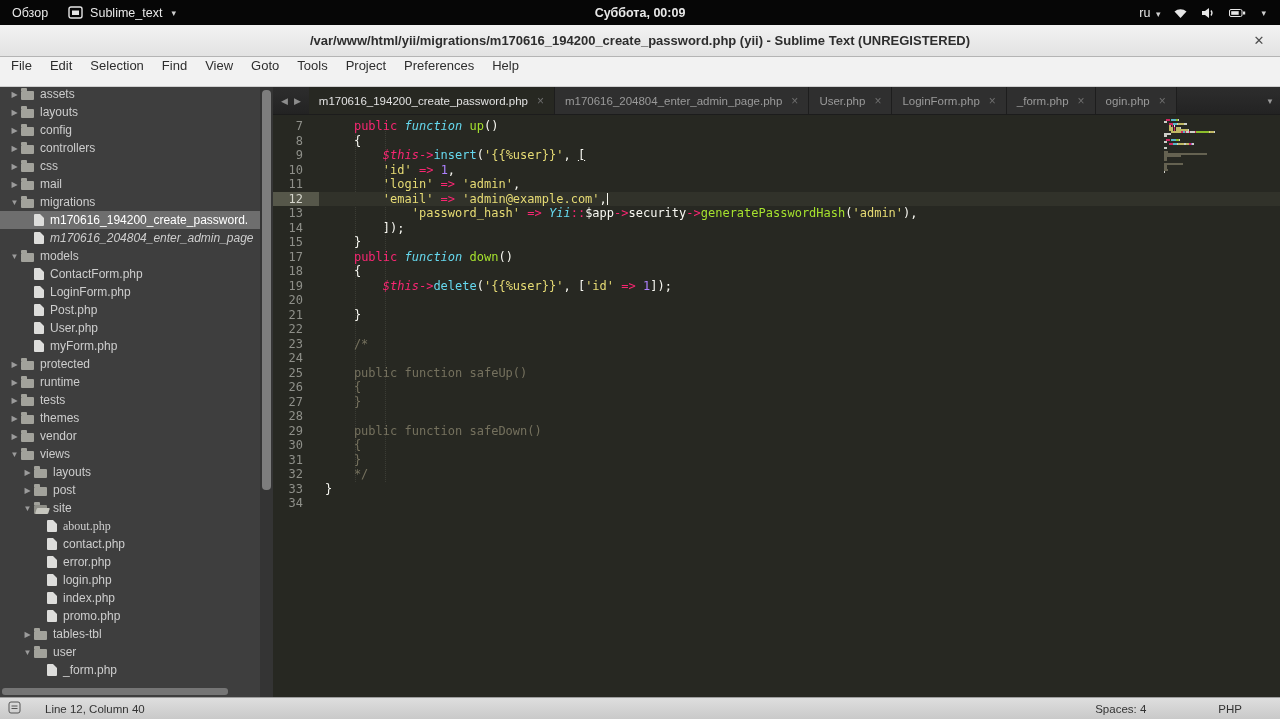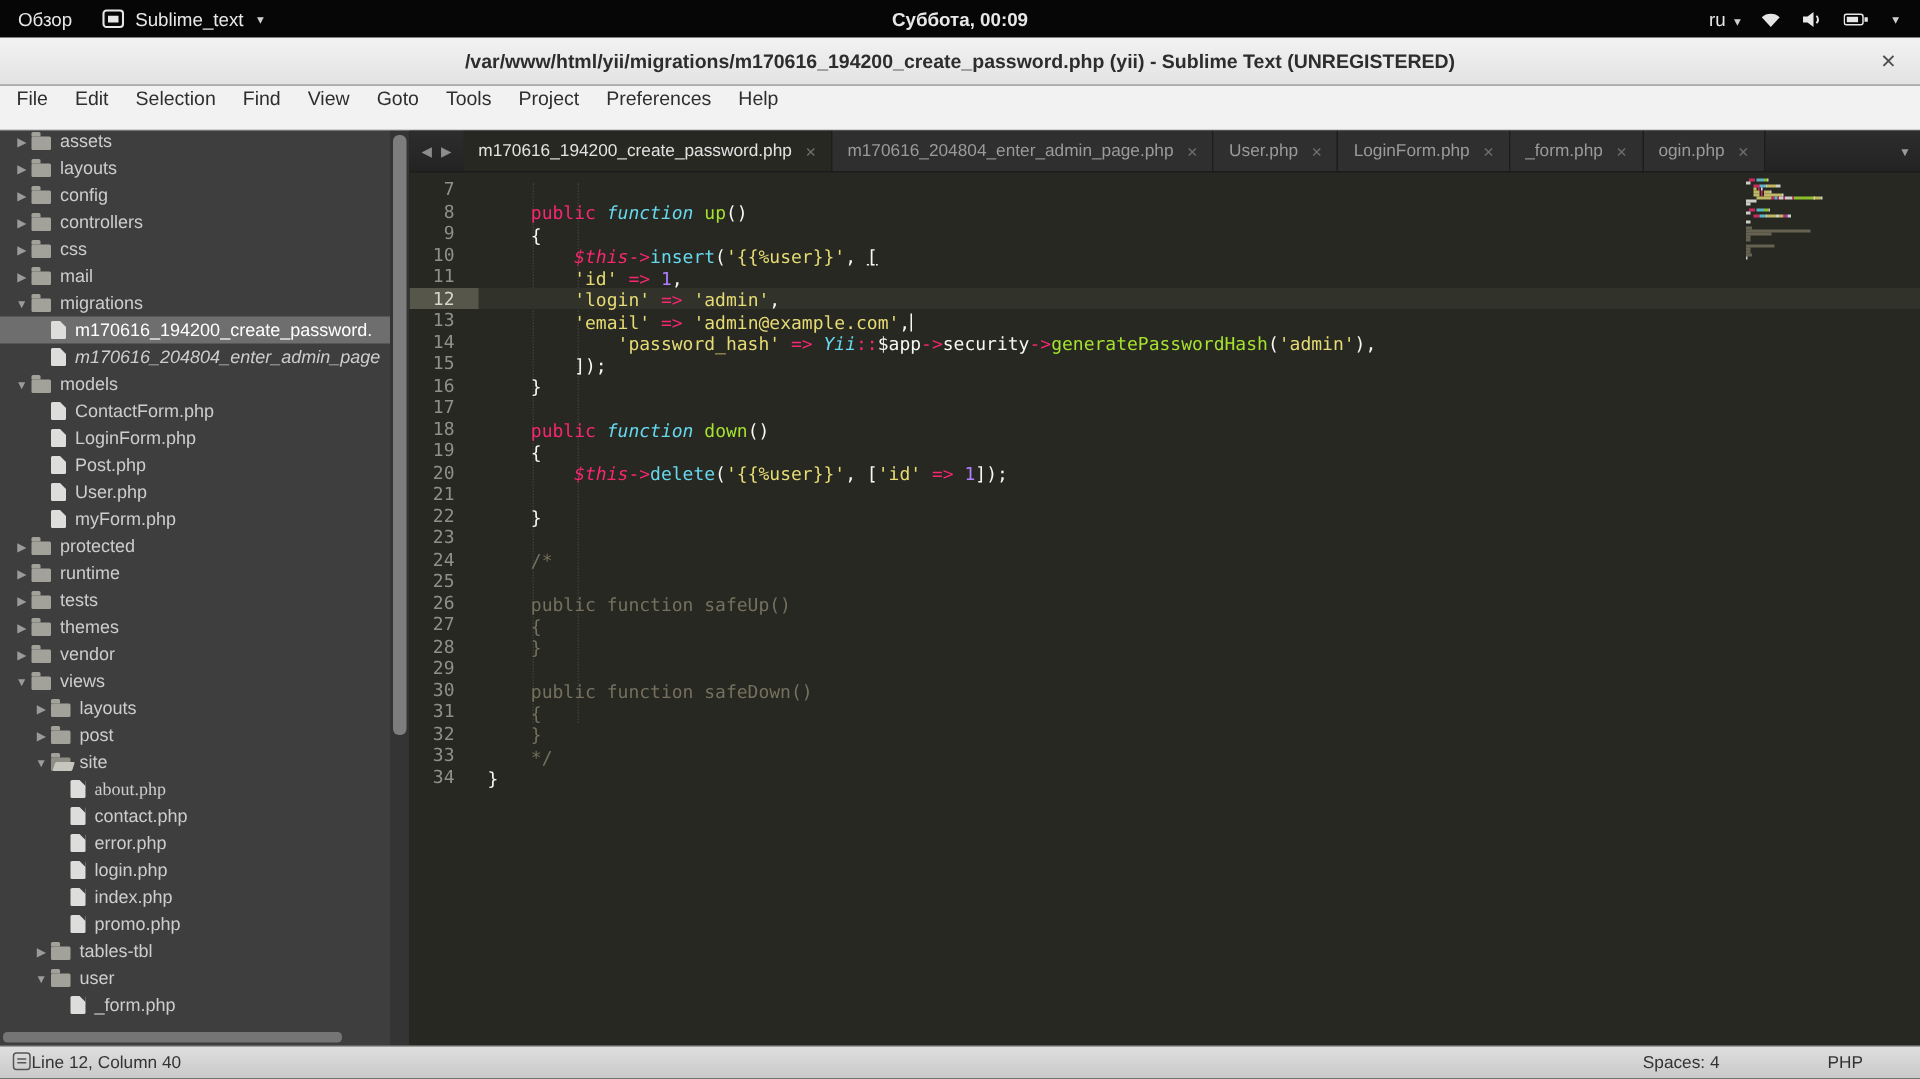--- a/index.html
+++ b/index.html
@@ -71,21 +71,21 @@
   .tab.active { background:#272822; color:#e2e2e2; }
   .tab-close { margin-left:9px; color:#6f6f6f; font-size:12px; }
   #tab-overflow { position:absolute; right:6px; top:10px; font-size:8px; color:#9a9a9a; }
 
   #code { position:absolute; top:29px; left:0; right:0; bottom:0; padding-top:3px;
     font-family:"DejaVu Sans Mono", monospace; font-size:12px; }
   .code-line { display:flex; height:14.5px; line-height:14.5px; }
   .code-line.active { background:#31322a; }
   .gutter { flex:none; width:46px; text-align:right; padding-right:16px; color:#8f908a; }
   .code-line.active .gutter { background:#56574a; color:#d6d6cc; }
-  .code-text { white-space:pre; padding-left:6px;margin-top:16px; }
+  .code-text { white-space:pre; padding-left:6px; }
   .caret { display:inline-block; width:1px; height:12px; background:#f8f8f0; vertical-align:middle; }
 
   .tok-plain { color:#f8f8f2; }
   .tok-kw { color:#f92672; }
   .tok-storage { color:#66d9ef; font-style:italic; }
   .tok-fname { color:#a6e22e; }
   .tok-support { color:#66d9ef; }
   .tok-cls { color:#66d9ef; font-style:italic; }
   .tok-str { color:#e6db74; }
   .tok-num { color:#ae81ff; }
@@ -99,21 +99,21 @@
   #guide-b { left:112px; }
 
   #minimap { position:absolute; top:32px; right:12px; width:104px; }
   .mm-line { height:2px; display:flex; }
   .mm-line span { display:inline-block; height:2px; flex:none; opacity:.8; }
 
   
   #statusbar { position:absolute; left:0; bottom:0; width:1280px; height:22px;
     background:linear-gradient(#dedede,#c9c9c9); border-top:1px solid #9e9e9e;
     display:flex; align-items:center; font-size:11.5px; color:#333; }
-  #statusbar .left { display:flex; align-items:center; gap:0; padding-left:8px; }
+  #statusbar .left { display:flex; align-items:center; gap:24px; padding-left:8px; }
   #statusbar .right { margin-left:auto; display:flex; align-items:center; gap:72px; padding-right:38px; }
 </style>
 </head>
 <body>
 
 <div id="topbar">
   <div class="left">
     <span>Обзор</span>
     <span class="appmenu">
       <span>
@@ -414,24 +414,20 @@
           </div>
           <div class="code-line">
             <span class="gutter">14</span>
             <span class="code-text"><span class="tok-plain">        ]);</span></span>
           </div>
           <div class="code-line">
             <span class="gutter">15</span>
             <span class="code-text"><span class="tok-plain">    }</span></span>
           </div>
           <div class="code-line">
-            <span class="gutter">16</span>
-            <span class="code-text"></span>
-          </div>
-          <div class="code-line">
             <span class="gutter">17</span>
             <span class="code-text"><span class="tok-plain">    </span><span class="tok-kw">public</span><span class="tok-plain"> </span><span class="tok-storage">function</span><span class="tok-plain"> </span><span class="tok-fname">down</span><span class="tok-plain">()</span></span>
           </div>
           <div class="code-line">
             <span class="gutter">18</span>
             <span class="code-text"><span class="tok-plain">    {</span></span>
           </div>
           <div class="code-line">
             <span class="gutter">19</span>
             <span class="code-text"><span class="tok-plain">        </span><span class="tok-this">$this</span><span class="tok-kw">-&gt;</span><span class="tok-support">delete</span><span class="tok-plain">(</span><span class="tok-str">'{{%user}}'</span><span class="tok-plain">, [</span><span class="tok-str">'id'</span><span class="tok-plain"> </span><span class="tok-kw">=&gt;</span><span class="tok-plain"> </span><span class="tok-num">1</span><span class="tok-plain">]);</span></span>

